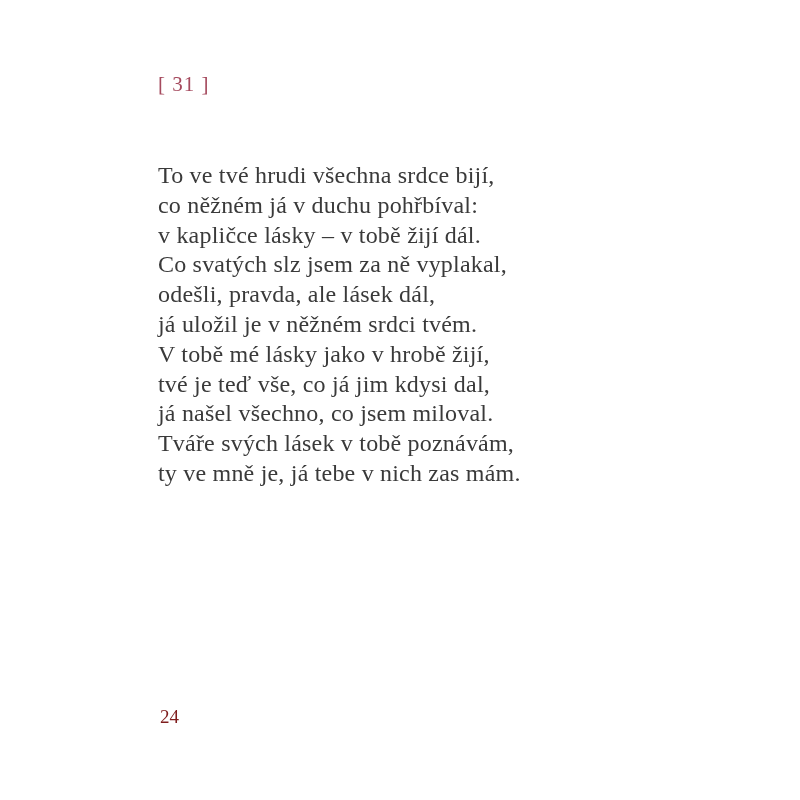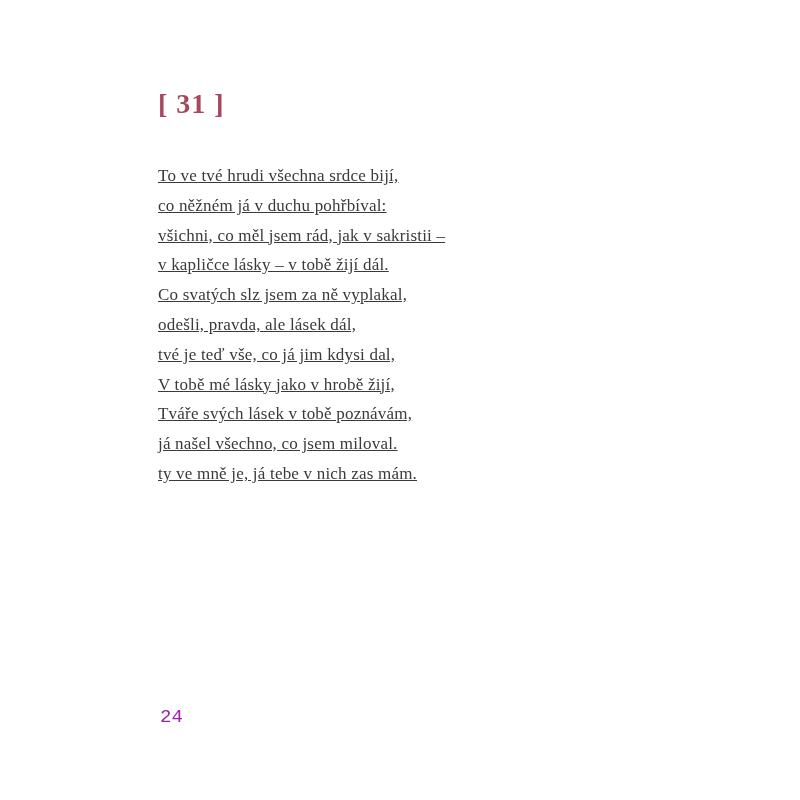--- a/index.html
+++ b/index.html
@@ -11,61 +11,60 @@
     position: relative;
     width: 800px;
     height: 800px;
     background: #ffffff;
     overflow: hidden;
     font-family: "Liberation Serif", "DejaVu Serif", serif;
   }
   .poem-number {
     position: absolute;
     left: 158px;
-    top: 88px;
-    font-size: 28px;
+    top: 72px;
+    font-size: 21px;
     letter-spacing: 1px;
-    font-weight: bold;
+    font-weight: normal;
   }
   .poem {
     position: absolute;
     left: 158px;
     top: 161px;
     width: 520px;
   }
   .poem-line {
-    font-size: 17px;
+    font-size: 24px;
     line-height: 29.8px;
     white-space: pre;
     letter-spacing: 0.2px;
-    text-decoration: underline;
   }
   .page-number {
     position: absolute;
     left: 160px;
     top: 706px;
     font-size: 19px;
   }
 </style>
 </head>
 <body>
 
 <div class="book-page">
 
   <div class="poem-number" style="color: rgb(165, 74, 94);">[ 31 ]</div>
 
   <div class="poem" style="color: rgb(58, 58, 58);">
     <div class="poem-line">To ve tvé hrudi všechna srdce bijí,</div>
     <div class="poem-line">co něžném já v duchu pohřbíval:</div>
-    <div class="poem-line">všichni, co měl jsem rád, jak v sakristii –</div>
     <div class="poem-line">v kapličce lásky – v tobě žijí dál.</div>
     <div class="poem-line">Co svatých slz jsem za ně vyplakal,</div>
     <div class="poem-line">odešli, pravda, ale lásek dál,</div>
+    <div class="poem-line">já uložil je v něžném srdci tvém.</div>
+    <div class="poem-line">V tobě mé lásky jako v hrobě žijí,</div>
     <div class="poem-line">tvé je teď vše, co já jim kdysi dal,</div>
-    <div class="poem-line">V tobě mé lásky jako v hrobě žijí,</div>
+    <div class="poem-line">já našel všechno, co jsem miloval.</div>
     <div class="poem-line">Tváře svých lásek v tobě poznávám,</div>
-    <div class="poem-line">já našel všechno, co jsem miloval.</div>
     <div class="poem-line">ty ve mně je, já tebe v nich zas mám.</div>
   </div>
 
-  <div class="page-number" style="color: #a21caf; font-family: Liberation Mono, monospace;">24</div>
+  <div class="page-number" style="color: #7f1d1d;">24</div>
 
 </div>
 
 </body></html>

